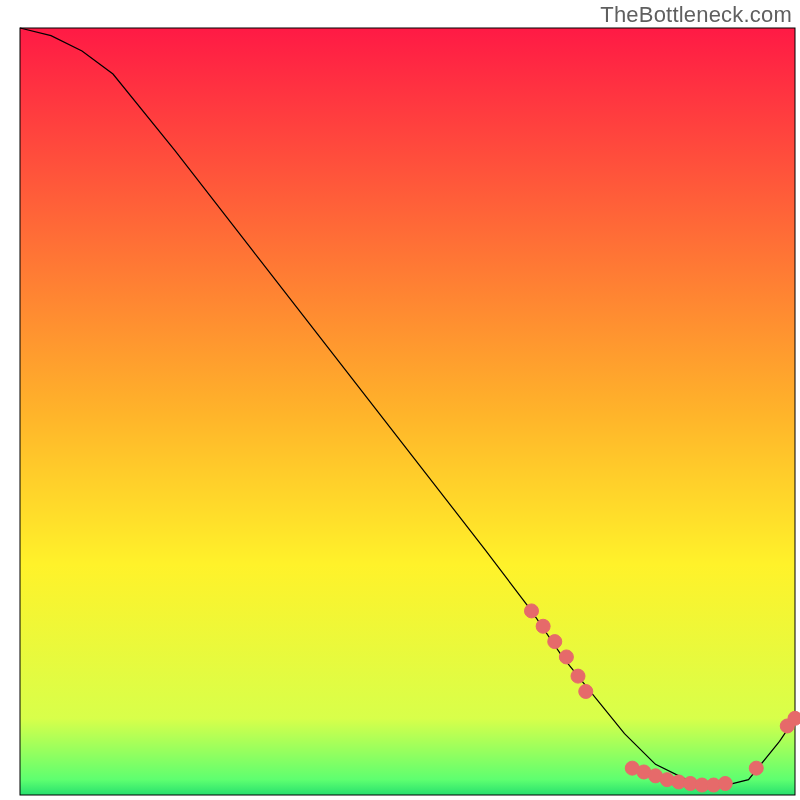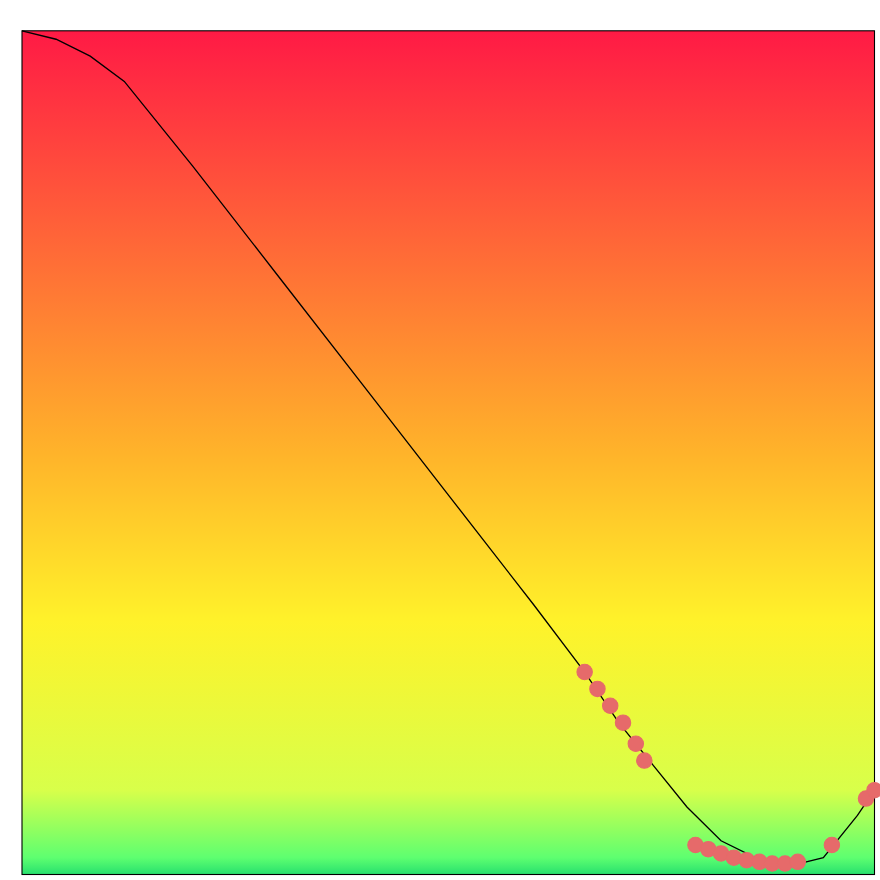--- a/index.html
+++ b/index.html
@@ -29,20 +29,21 @@
   svg.chart {
     position: absolute;
     top: 0;
     left: 0;
   }
 </style>
 </head>
 <body>
 
 <div class="wrap">
+  <div class="watermark">TheBottleneck.com</div>
 
   <svg class="chart" width="800" height="800" viewBox="0 0 800 800">
     <defs>
       <linearGradient id="bg-grad" x1="0" y1="0" x2="0" y2="1">
           <stop offset="0.00%" stop-color="#ff1a45"></stop>
           <stop offset="50.00%" stop-color="#ffb32a"></stop>
           <stop offset="70.00%" stop-color="#fff22a"></stop>
           <stop offset="90.00%" stop-color="#d8ff4a"></stop>
           <stop offset="98.00%" stop-color="#5eff70"></stop>
           <stop offset="100.00%" stop-color="#27e06e"></stop>

